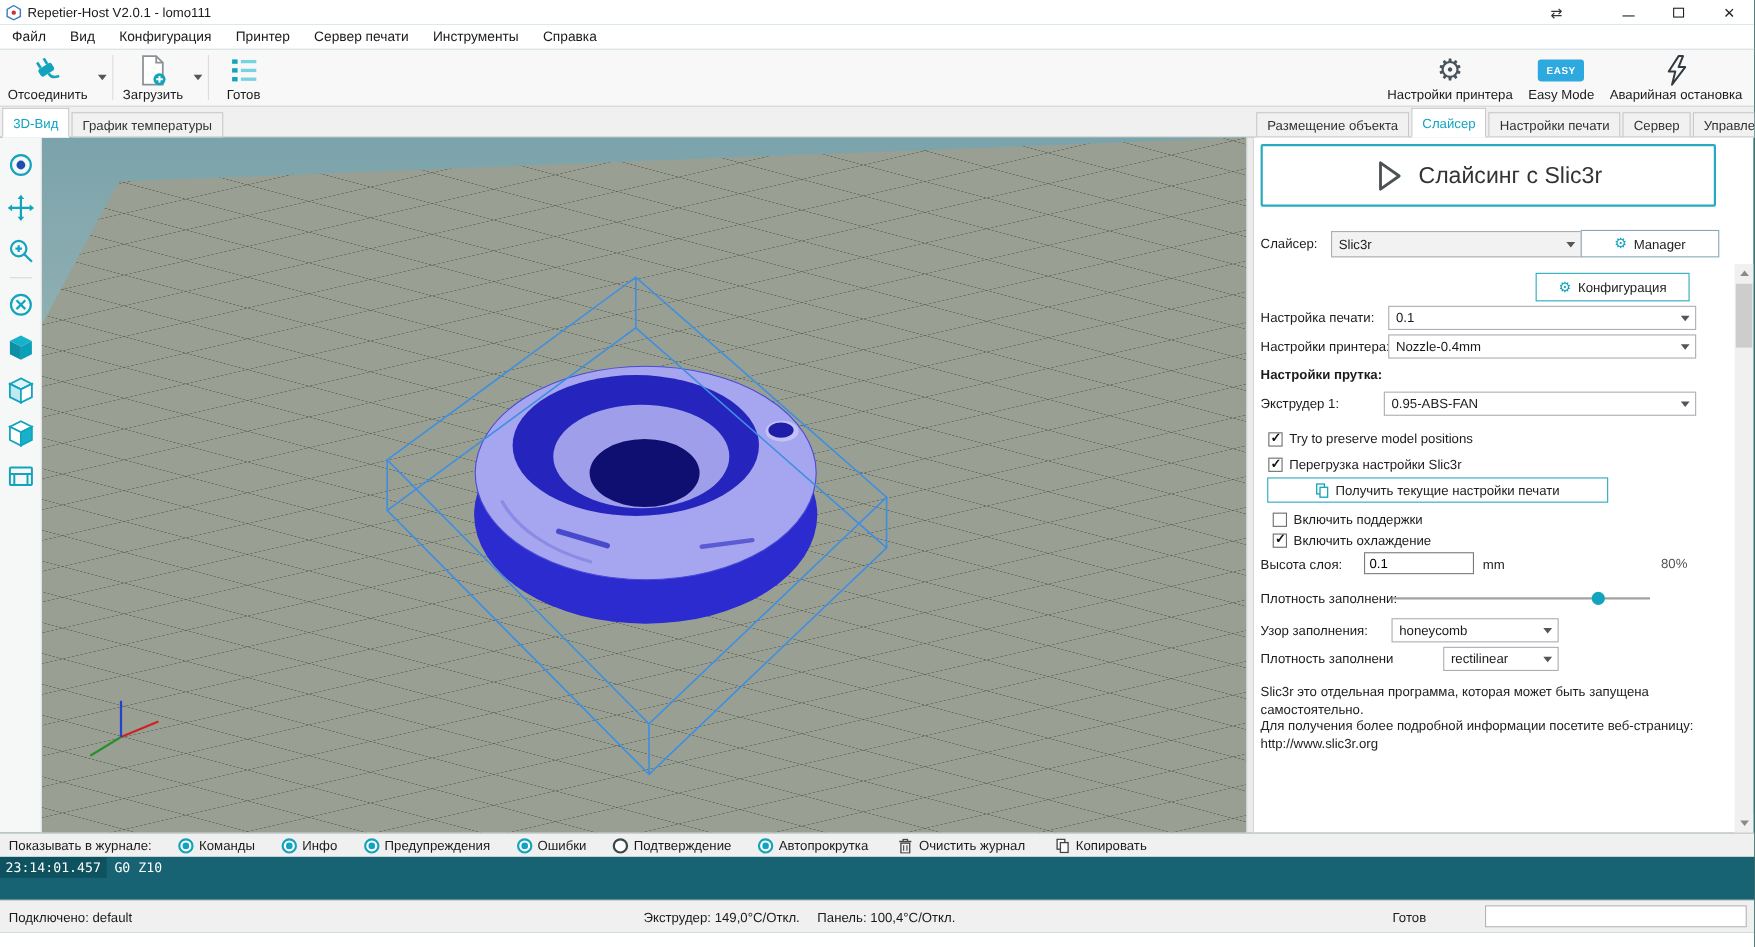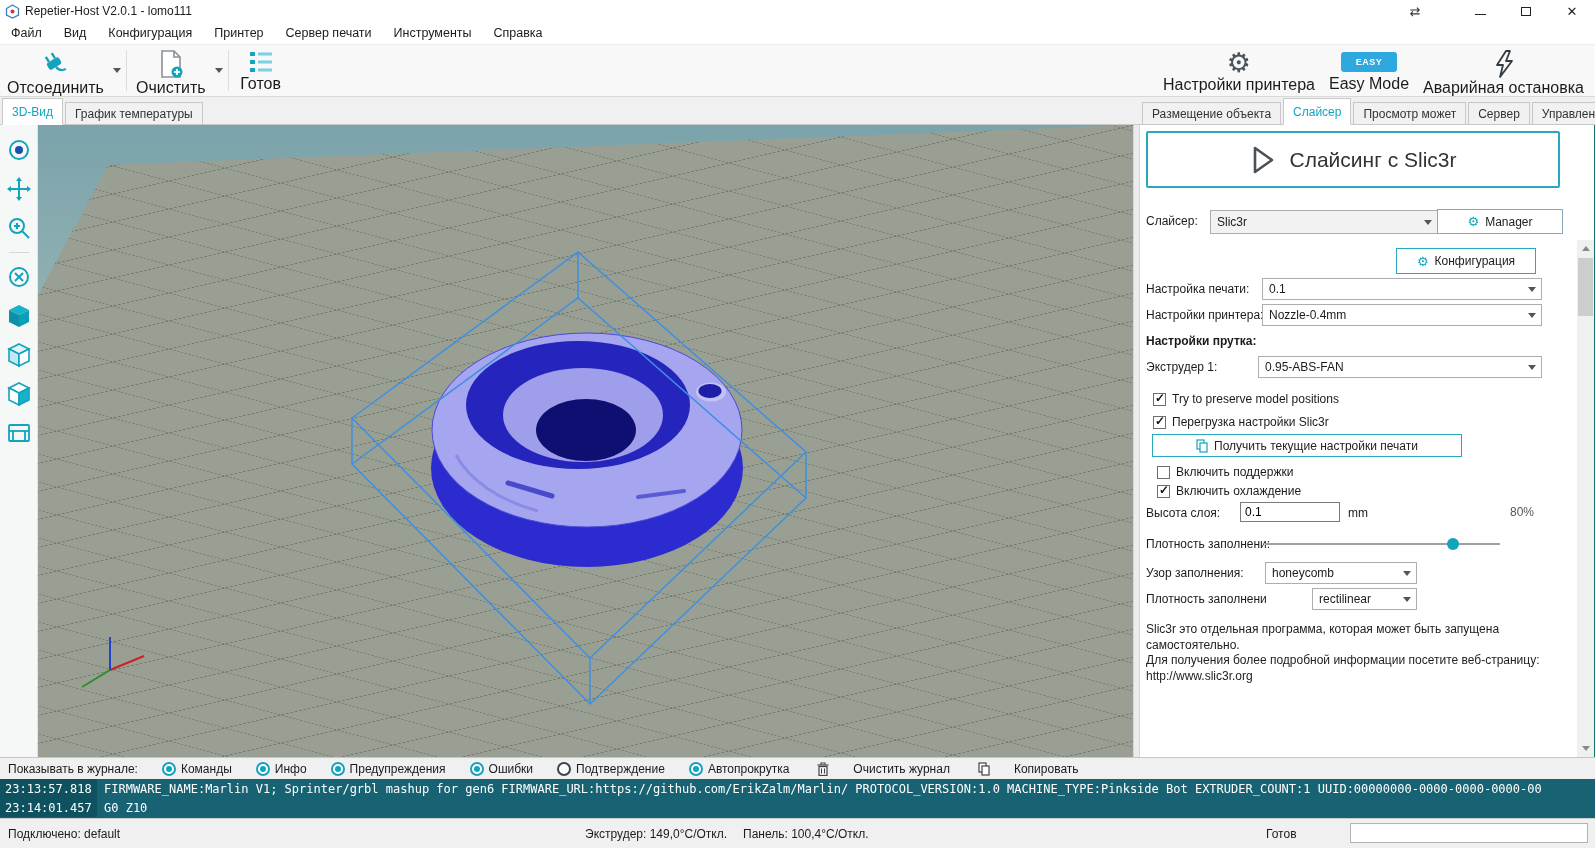--- a/index.html
+++ b/index.html
@@ -17,26 +17,26 @@
   .win-min-bar{width:11px;height:1px;background:#222;margin-top:6px}
 
   
   .menubar{position:absolute;top:22px;left:0;width:100%;height:23px;background:#fff;display:flex;align-items:center;border-bottom:1px solid #ededed}
   .menu-item{padding:4px 11px;font-size:12.5px;cursor:default}
 
   
   .toolbar{position:absolute;top:45px;left:0;width:100%;height:52px;background:#f8f8f8;border-bottom:1px solid #d8d8d8;display:flex;align-items:stretch}
   .tool-btn{display:flex;flex-direction:column;align-items:center;justify-content:space-between;padding:4px 7px 3px;min-width:60px}
   .tool-icon{height:30px;display:flex;align-items:center;justify-content:center}
-  .tool-label{font-size:16px;white-space:nowrap}
+  .tool-label{font-size:12px;white-space:nowrap}
   .tool-arrow{width:13px;display:flex;align-items:center;justify-content:center}
   .tool-arrow i{width:0;height:0;border-left:4px solid transparent;border-right:4px solid transparent;border-top:5px solid #555}
   .tool-sep{width:1px;background:#ddd;margin:5px 2px}
   .toolbar-right{margin-left:auto;display:flex;margin-right:4px}
-  .easy-badge{width:56px;height:20px;background:#2ea9e0;border-radius:3px;color:#fff;font-size:9px;font-weight:bold;display:flex;align-items:center;justify-content:center;letter-spacing:.5px}
+  .easy-badge{width:42px;height:20px;background:#2ea9e0;border-radius:3px;color:#fff;font-size:9px;font-weight:bold;display:flex;align-items:center;justify-content:center;letter-spacing:.5px}
   .gear-big{font-family:"DejaVu Sans",sans-serif;font-size:27px;line-height:27px;color:#4a545c}
   .gear-sm{font-family:"DejaVu Sans",sans-serif;font-size:13px;line-height:13px;color:#12a3bd}
 
   
   .tabrow{position:absolute;top:97px;left:0;width:100%;height:28px;background:#f0f0f0;border-bottom:1px solid #c8c8c8}
   .tabs{position:absolute;bottom:-1px;display:flex;align-items:flex-end;height:28px}
   .tabs-left{left:2px}
   .tabs-right{left:1142px}
   .tab{height:23px;padding:0 9px;background:#f1f1f1;border:1px solid #c8c8c8;border-bottom:1px solid #c8c8c8;display:flex;align-items:center;margin-right:2px;white-space:nowrap;color:#333}
   .tab.on{height:27px;background:#fff;color:#10a5c0;border-bottom:1px solid #fff;z-index:2}
@@ -79,21 +79,21 @@
   .sb-up i{width:0;height:0;border-left:4px solid transparent;border-right:4px solid transparent;border-bottom:5px solid #8a8a8a}
   .sb-down i{width:0;height:0;border-left:4px solid transparent;border-right:4px solid transparent;border-top:5px solid #8a8a8a}
   .sb-thumb{position:absolute;left:1px;top:18px;width:15px;height:58px;background:#cdcdcd}
 
   
   .logbar{position:absolute;top:757px;left:0;width:100%;height:22px;background:#f0f0f0;border-top:1px solid #c6c6c6;display:flex;align-items:center;padding-left:8px}
   .toggle{display:flex;align-items:center;gap:5px;margin-left:24px}
   .dot{width:14px;height:14px;border-radius:50%;border:2px solid #39474d;background:#fff;position:relative;flex:0 0 14px}
   .dot.on{border-color:#12a3bd}
   .dot.on::after{content:"";position:absolute;inset:2px;border-radius:50%;background:#12a3bd}
-  .log-action{display:flex;align-items:center;gap:24px;margin-left:28px}
+  .log-action{display:flex;align-items:center;gap:6px;margin-left:28px}
 
   
   .logarea{position:absolute;top:779px;left:0;width:100%;height:39px;background:#186373;font-family:"DejaVu Sans Mono",monospace;font-size:12px;color:#fff;overflow:hidden}
   .logrow{display:flex;height:19px;align-items:center;white-space:nowrap}
   .logtime{flex:0 0 97px;height:100%;background:#0e525f;padding-left:5px;display:flex;align-items:center}
   .logtext{padding-left:7px;overflow:hidden}
 
   
   .statusbar{position:absolute;top:818px;left:0;width:100%;height:30px;background:#f0f0f0;border-top:1px solid #cccccc}
   .st-conn{position:absolute;left:8px;top:8px}
@@ -160,21 +160,21 @@
     <div class="tool-btn">
       <span class="tool-icon">
         <svg width="28" height="30" viewBox="0 0 28 30">
             <path d="M5,2 h12 l6,6 v20 h-18 z" fill="#fff" stroke="#8a9196" stroke-width="1.6"></path>
             <path d="M17,2 v6 h6" fill="none" stroke="#8a9196" stroke-width="1.6"></path>
             <circle cx="20" cy="23" r="5.5" fill="#12a3bd"></circle>
             <line x1="20" y1="20" x2="20" y2="26" stroke="#fff" stroke-width="1.8"></line>
             <line x1="17" y1="23" x2="23" y2="23" stroke="#fff" stroke-width="1.8"></line>
           </svg>
       </span>
-      <span class="tool-label">Очистить</span>
+      <span class="tool-label">Загрузить</span>
     </div>
     <div class="tool-arrow">
         <i></i>
       </div>
     <div class="tool-sep"></div>
     <div class="tool-btn">
       <span class="tool-icon">
         <svg width="28" height="26" viewBox="0 0 28 26">
             <g>
               <rect x="3" y="3" width="5" height="4" fill="#12a3bd"></rect>
@@ -221,21 +221,21 @@
         </div>
     </div>
     <div class="tabs tabs-right">
       <div class="tab">
           <span>Размещение объекта</span>
         </div>
       <div class="tab on">
           <span>Слайсер</span>
         </div>
       <div class="tab">
-          <span>Просмотр может</span>
+          <span>Настройки печати</span>
         </div>
       <div class="tab">
           <span>Сервер</span>
         </div>
       <div class="tab">
           <span>Управление</span>
         </div>
     </div>
   </div>
 
@@ -510,24 +510,20 @@
       <svg width="12" height="14" viewBox="0 0 12 14">
           <rect x="1" y="1" width="7" height="9" fill="#fff" stroke="#444" stroke-width="1.2"></rect>
           <rect x="4" y="4" width="7" height="9" fill="#fff" stroke="#444" stroke-width="1.2"></rect>
         </svg>
       <span>Копировать</span>
     </span>
   </div>
 
   <div class="logarea">
     <div class="logrow">
-      <span class="logtime">23:13:57.818</span>
-      <span class="logtext">FIRMWARE_NAME:Marlin V1; Sprinter/grbl mashup for gen6 FIRMWARE_URL:https://github.com/ErikZalm/Marlin/ PROTOCOL_VERSION:1.0 MACHINE_TYPE:Pinkside Bot EXTRUDER_COUNT:1 UUID:00000000-0000-0000-0000-00</span>
-    </div>
-    <div class="logrow">
       <span class="logtime">23:14:01.457</span>
       <span class="logtext">G0 Z10</span>
     </div>
   </div>
 
   <div class="statusbar">
     <span class="st-conn">Подключено: default</span>
     <span class="st-temps">
       <span>Экструдер: 149,0°C/Откл.</span>
       <span>Панель: 100,4°C/Откл.</span>

